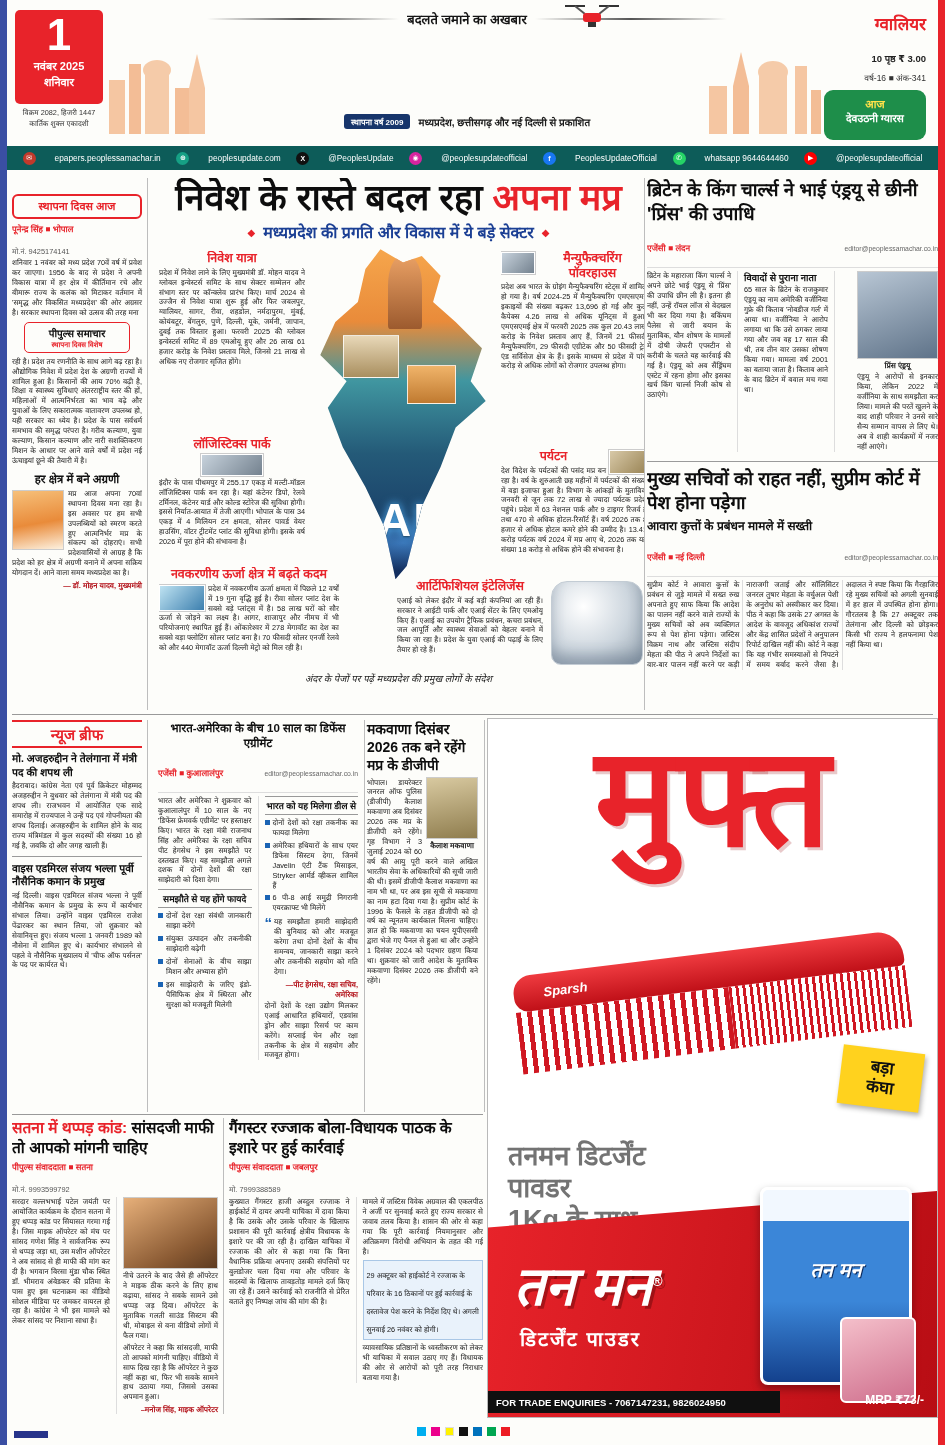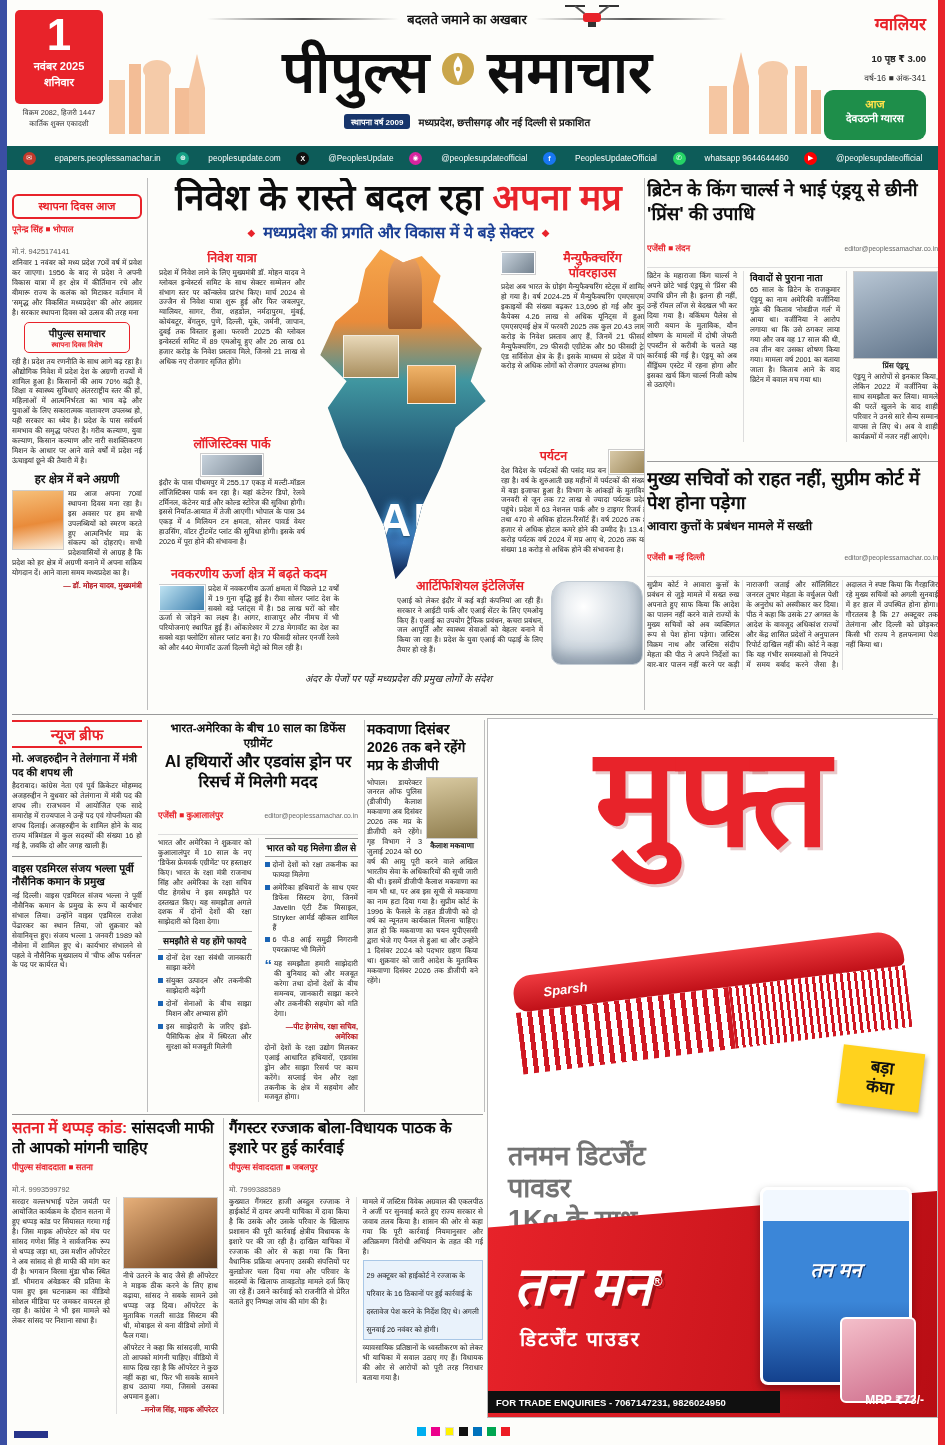--- a/index.html
+++ b/index.html
@@ -159,29 +159,20 @@
 
     <svg class="abs" style="left:556px;top:0" width="58" height="32" viewBox="0 0 58 32">
       <line x1="2" y1="6" x2="22" y2="6" stroke="#333" stroke-width="2"></line>
         <line x1="36" y1="6" x2="56" y2="6" stroke="#333" stroke-width="2"></line>
       <line x1="12" y1="6" x2="22" y2="14" stroke="#555" stroke-width="2"></line>
         <line x1="46" y1="6" x2="36" y2="14" stroke="#555" stroke-width="2"></line>
       <rect x="20" y="13" width="18" height="9" rx="3" fill="#e8232a"></rect>
         <rect x="25" y="22" width="8" height="5" fill="#333"></rect>
     </svg>
 
-    <h1 class="np-title">
-      <span>पीपुल्स</span>
-      <svg width="34" height="34" viewBox="0 0 34 34">
-        <circle cx="17" cy="17" r="16" fill="#caa64b"></circle>
-        <path d="M17 4 C21.5 11 24 15 17 30 C10 15 12.5 11 17 4 Z" fill="#fff"></path>
-        <circle cx="17" cy="17" r="2.2" fill="#caa64b"></circle>
-      </svg>
-      <span>समाचार</span>
-    </h1>
 
     <div class="estd-row">
       <span class="estd-chip">स्थापना वर्ष 2009</span>
       <span class="pub">मध्यप्रदेश, छत्तीसगढ़ और नई दिल्ली से प्रकाशित</span>
     </div>
 
     <div class="edition">ग्वालियर</div>
     <div class="pp">10 पृष्ठ ₹ 3.00</div>
     <div class="yi">वर्ष-16 ■ अंक-341</div>
     <div class="today">
@@ -307,21 +298,21 @@
         <div class="byrow">
           <span class="byline">एजेंसी ■ लंदन</span>
           <span class="email">editor@peoplessamachar.co.in</span>
         </div>
         <div style="display:flex;gap:6px;margin-top:3px">
           <p class="t" style="flex:1">ब्रिटेन के महाराजा किंग चार्ल्स ने अपने छोटे भाई एंड्रयू से 'प्रिंस' की उपाधि छीन ली है। इतना ही नहीं, उन्हें रॉयल लॉज से बेदखल भी कर दिया गया है। बकिंघम पैलेस से जारी बयान के मुताबिक, यौन शोषण के मामलों में दोषी जेफरी एपस्टीन से करीबी के चलते यह कार्रवाई की गई है। एंड्रयू को अब सैंड्रिंघम एस्टेट में रहना होगा और इसका खर्च किंग चार्ल्स निजी कोष से उठाएंगे।</p>
           <div style="flex:1;border-left:1px solid #ddd;padding-left:6px">
             <div class="mini-head">विवादों से पुराना नाता</div>
             <p class="t">65 साल के ब्रिटेन के राजकुमार एंड्रयू का नाम अमेरिकी वर्जीनिया गुफ्रे की किताब 'नोबडीज गर्ल' में आया था। वर्जीनिया ने आरोप लगाया था कि उसे ठगकर लाया गया और जब वह 17 साल की थी, तब तीन बार उसका शोषण किया गया। मामला वर्ष 2001 का बताया जाता है। किताब आने के बाद ब्रिटेन में बवाल मच गया था।</p>
           </div>
-          <div style="width:92px;border-left:1px solid #ddd;padding-left:6px">
+          <div style="width:104px;border-left:1px solid #ddd;padding-left:22px">
             <div class="photo" style="height:88px;background:linear-gradient(160deg,#b8c6d4,#5f7389)"></div>
             <div class="photo-cap">प्रिंस एंड्रयू</div>
             <p class="t">एंड्रयू ने आरोपों से इनकार किया, लेकिन 2022 में वर्जीनिया के साथ समझौता कर लिया। मामले की परतें खुलने के बाद शाही परिवार ने उनसे सारे सैन्य सम्मान वापस ले लिए थे। अब वे शाही कार्यक्रमों में नजर नहीं आएंगे।</p>
           </div>
         </div>
       </article>
       <hr class="rule">
       <article style="height:238px;overflow:hidden">
         <h2 class="rh">मुख्य सचिवों को राहत नहीं, सुप्रीम कोर्ट में पेश होना पड़ेगा</h2>
         <div class="mini-head2">आवारा कुत्तों के प्रबंधन मामले में सख्ती</div>
@@ -339,21 +330,20 @@
       <div class="brief-title">न्यूज ब्रीफ</div>
       <div class="brief-head">मो. अजहरुद्दीन ने तेलंगाना में मंत्री पद की शपथ ली</div>
       <p class="t">हैदराबाद। कांग्रेस नेता एवं पूर्व क्रिकेटर मोहम्मद अजहरुद्दीन ने बुधवार को तेलंगाना में मंत्री पद की शपथ ली। राजभवन में आयोजित एक सादे समारोह में राज्यपाल ने उन्हें पद एवं गोपनीयता की शपथ दिलाई। अजहरुद्दीन के शामिल होने के बाद राज्य मंत्रिमंडल में कुल सदस्यों की संख्या 16 हो गई है, जबकि दो और जगह खाली हैं।</p>
       <hr class="rule">
       <div class="brief-head">वाइस एडमिरल संजय भल्ला पूर्वी नौसैनिक कमान के प्रमुख</div>
       <p class="t">नई दिल्ली। वाइस एडमिरल संजय भल्ला ने पूर्वी नौसैनिक कमान के प्रमुख के रूप में कार्यभार संभाल लिया। उन्होंने वाइस एडमिरल राजेश पेंढारकर का स्थान लिया, जो शुक्रवार को सेवानिवृत्त हुए। संजय भल्ला 1 जनवरी 1989 को नौसेना में शामिल हुए थे। कार्यभार संभालने से पहले वे नौसैनिक मुख्यालय में 'चीफ ऑफ पर्सनल' के पद पर कार्यरत थे।</p>
     </section>
 
     <section class="abs vr" style="left:146px;top:544px;width:212px;height:392px;padding:0 6px 0 5px;overflow:hidden">
       <div class="kicker2">भारत-अमेरिका के बीच 10 साल का डिफेंस एग्रीमेंट</div>
-      <h2 class="def-head">AI हथियारों और एडवांस ड्रोन पर रिसर्च में मिलेगी मदद</h2>
       <div class="byrow">
         <span class="byline">एजेंसी ■ कुआलालंपुर</span>
         <span class="email">editor@peoplessamachar.co.in</span>
       </div>
       <div style="display:flex;gap:6px;margin-top:3px">
         <div style="flex:1">
           <p class="t">भारत और अमेरिका ने शुक्रवार को कुआलालंपुर में 10 साल के नए 'डिफेंस फ्रेमवर्क एग्रीमेंट' पर हस्ताक्षर किए। भारत के रक्षा मंत्री राजनाथ सिंह और अमेरिका के रक्षा सचिव पीट हेगसेथ ने इस समझौते पर दस्तखत किए। यह समझौता अगले दशक में दोनों देशों की रक्षा साझेदारी को दिशा देगा।</p>
           <div class="box-head">समझौते से यह होंगे फायदे</div>
           <div class="bullet">
               <span class="sq"></span>

